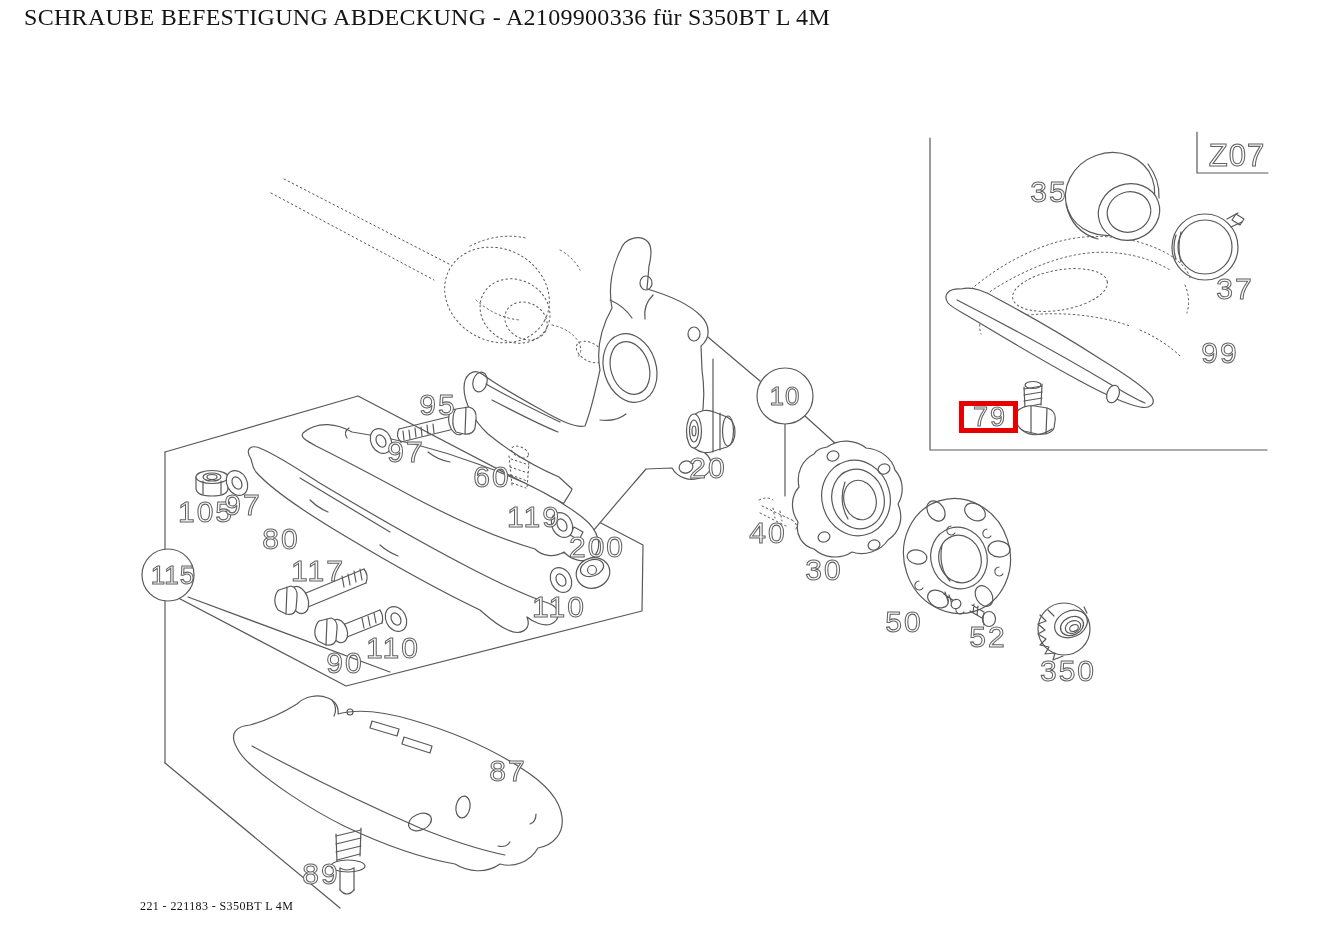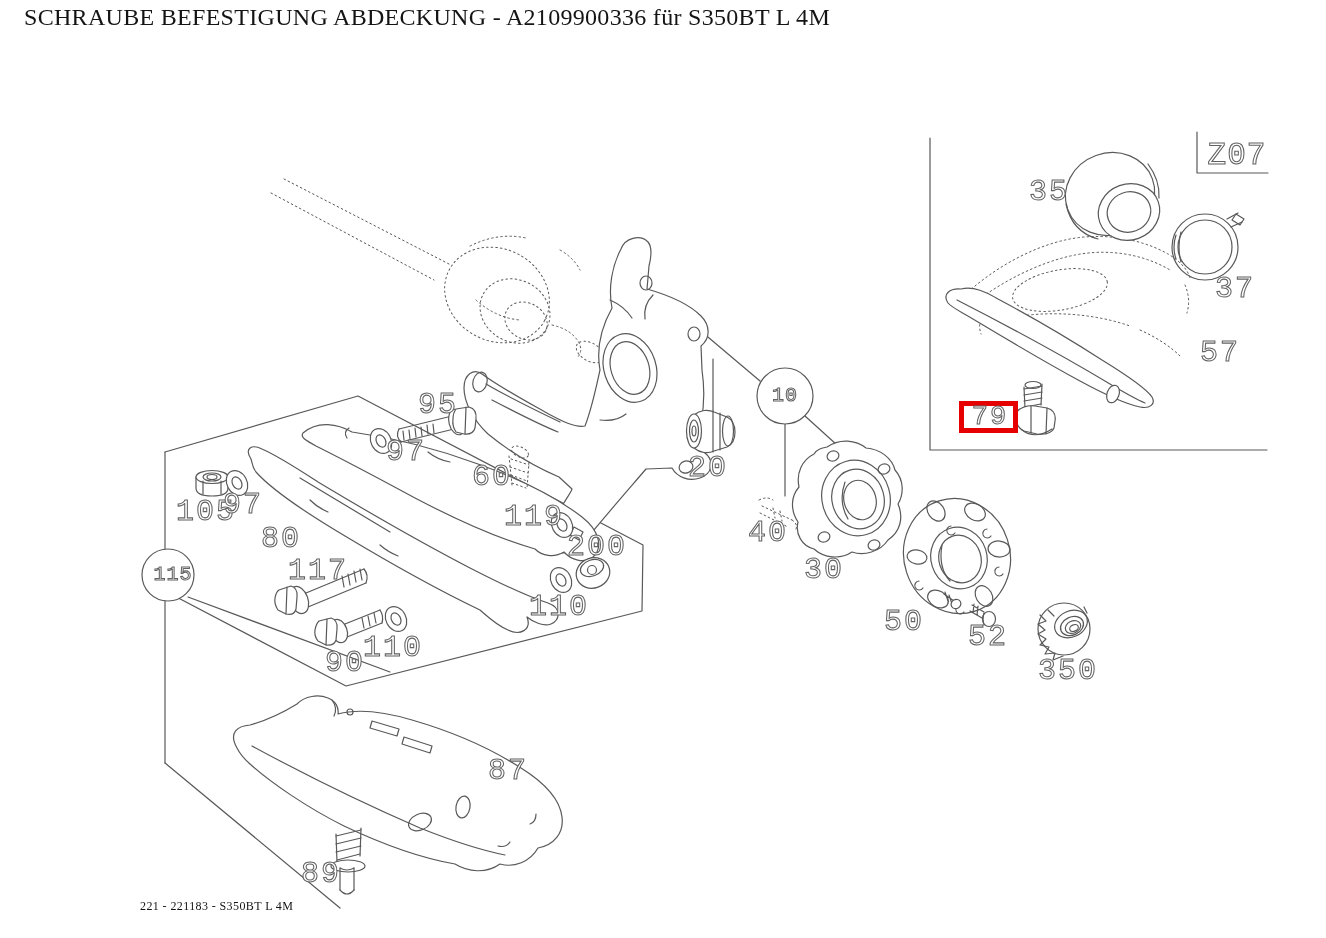--- a/index.html
+++ b/index.html
@@ -12,27 +12,27 @@
     position:absolute; left:24px; top:4px; font-size:24px; color:#141414;
     white-space:nowrap; letter-spacing:.3px;
   }
   .footer {
     position:absolute; left:140px; top:899px; font-size:12px; color:#141414;
     white-space:nowrap; letter-spacing:.4px;
   }
   
   .pl {
     position:absolute; transform:translate(-50%,-50%);
-    font-family:Liberation Mono, monospace; font-size:30px; line-height:1;
+    font-family:Liberation Sans, sans-serif; font-size:30px; line-height:1;
     letter-spacing:2px; white-space:nowrap;
     color:#8a8a8a;
     -webkit-text-fill-color:#ffffff;
     -webkit-text-stroke:1.05px #636363;
   }
-  .pl.circ { font-size:20px; letter-spacing:1px; }
+  .pl.circ { font-size:26px; letter-spacing:1px; }
   .pl.zcode { font-size:31px; letter-spacing:1px; }
   .pl.inbox { font-size:27px; }
   .highlight-box {
     position:absolute; left:959px; top:401px; width:59px; height:32px;
     border:5px solid #e60000; box-sizing:border-box; background:transparent;
   }
 </style>
 </head>
 <body>
 
@@ -314,16 +314,16 @@
   <span class="pl" style="left:1068px;top:671px">350</span>
   <span class="pl" style="left:508px;top:771px">87</span>
   <span class="pl" style="left:321px;top:874px">89</span>
 
   <span class="pl circ" style="left:785px;top:396px">10</span>
   <span class="pl circ" style="left:173px;top:575px">115</span>
 
   <span class="pl zcode" style="left:1237px;top:155px">Z07</span>
   <span class="pl" style="left:1049px;top:192px">35</span>
   <span class="pl" style="left:1235px;top:289px">37</span>
-  <span class="pl" style="left:1220px;top:353px">57</span>
+  <span class="pl" style="left:1220px;top:353px">99</span>
   <span class="pl inbox" style="left:990px;top:417px">79</span>
 
 </div>
 
 </body></html>

